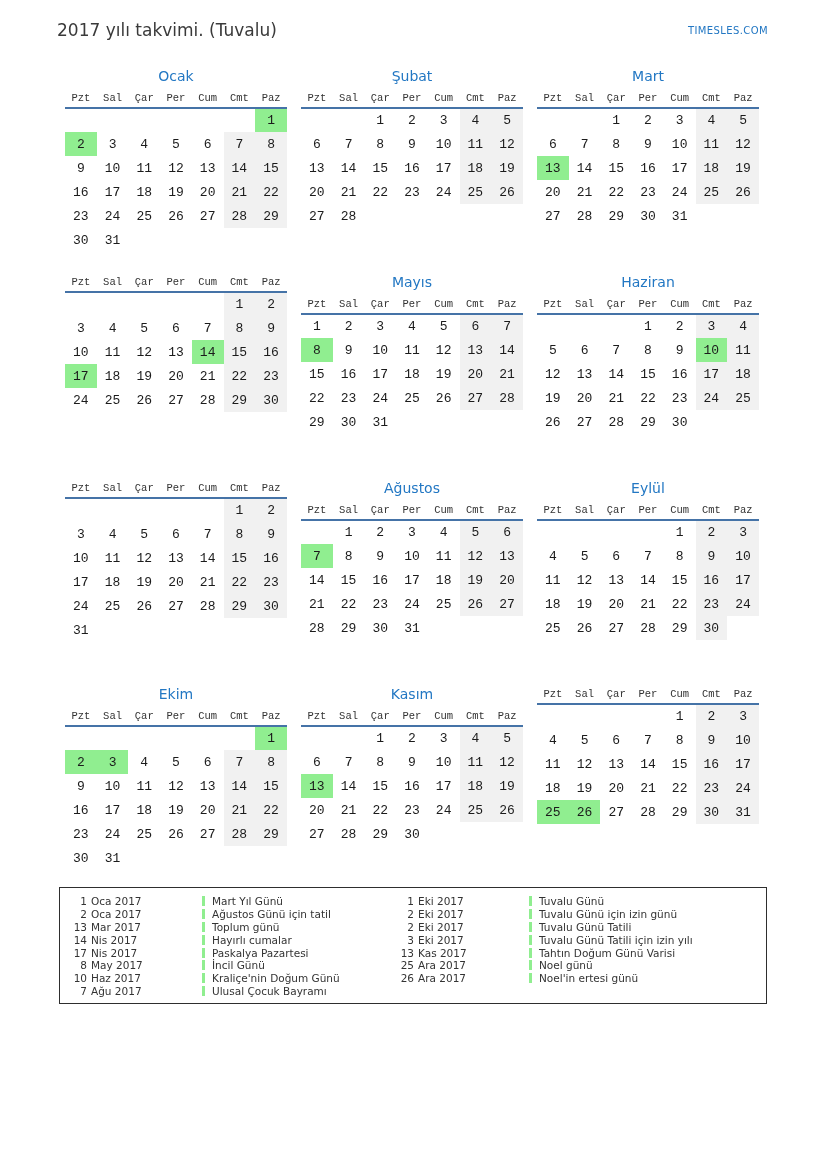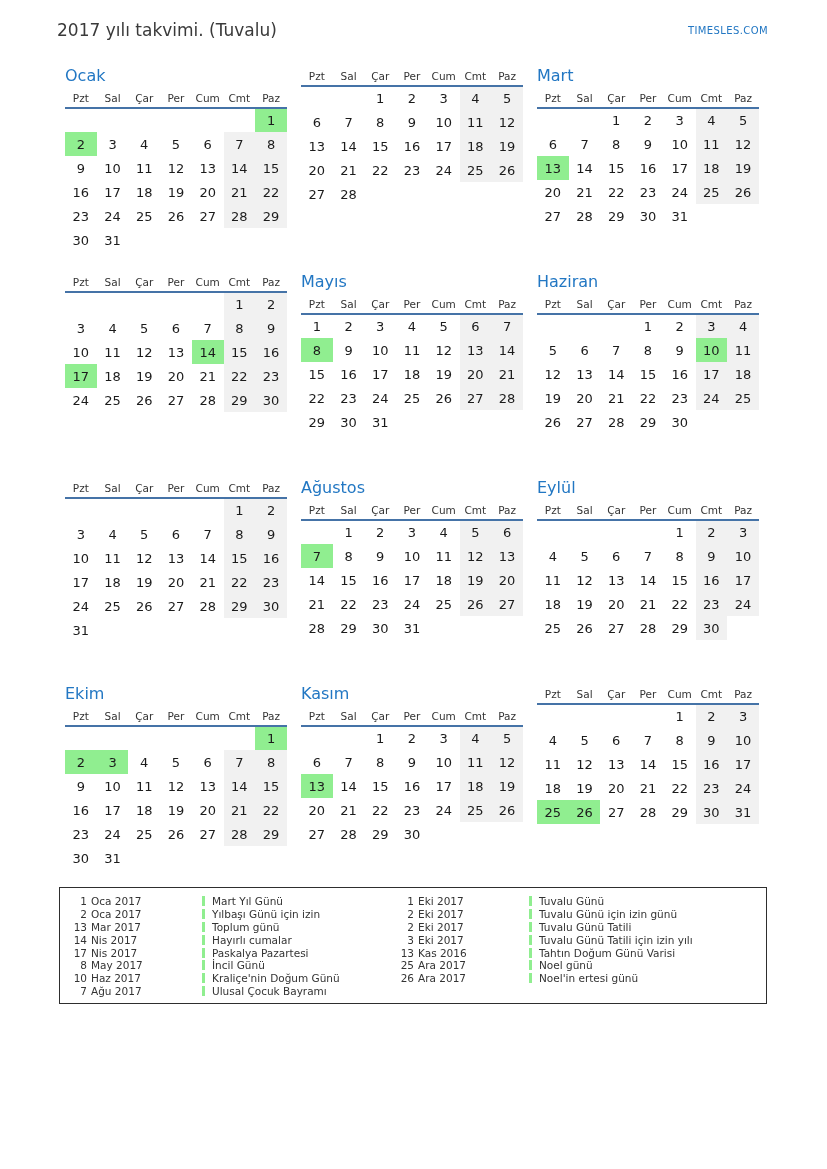--- a/index.html
+++ b/index.html
@@ -17,22 +17,22 @@
   .page{width:827px;height:1169px;position:relative;background:#fff;}
   .header{display:flex;justify-content:space-between;align-items:flex-start;padding:20px 59px 0 57px;}
   .page-title{font-size:17px;color:#3a3a3a;}
   .site-link{font-size:10px;letter-spacing:.4px;color:var(--accent);text-decoration:none;margin-top:5px;cursor:pointer;}
   .months-grid{
     margin:26px 0 0 65px;
     display:grid;grid-template-columns:repeat(3,222px);
     column-gap:14px;row-gap:16px;
   }
   .month{height:190px;}
-  .month-title{text-align:left;font-size:16px;color:var(--accent);height:22px;line-height:20px;cursor:pointer;}
-  table.cal{border-collapse:collapse;table-layout:fixed;width:222px;}
+  .month-title{text-align:center;font-size:14px;color:var(--accent);height:22px;line-height:20px;cursor:pointer;}
+  table.cal{border-collapse:collapse;table-layout:fixed;width:222px;font-family:Liberation Mono, monospace;}
   .cal th{
     font-weight:normal;font-size:10.5px;color:#333;height:20px;
     padding:0;vertical-align:middle;border-bottom:2px solid var(--rule);
   }
   .cal td{height:24px;padding:0;text-align:center;font-size:13px;color:#1b1b1b;}
   .cal td.weekend{background:var(--gray);}
   .cal td.holiday{background:var(--green);}
   .legend{
     margin:13px 0 0 59px;width:708px;border:1px solid #2e2e2e;
     padding:7px 0 6px 0;display:flex;background:#fff;
@@ -121,20 +121,21 @@
               <td></td>
               <td></td>
               <td></td>
               <td></td>
               <td></td>
             </tr>
           </tbody>
         </table>
       </div>
       <div class="month">
+        <div class="month-title">Şubat</div>
         <table class="cal">
           <thead>
             <tr>
               <th>Pzt</th>
               <th>Sal</th>
               <th>Çar</th>
               <th>Per</th>
               <th>Cum</th>
               <th>Cmt</th>
               <th>Paz</th>
@@ -845,21 +846,21 @@
           </span>
           <span class="lbar"></span>
           <span class="lname">Mart Yıl Günü</span>
         </div>
         <div class="lrow">
           <span class="ldate">
             <span class="lday">2</span>
             <span>Oca 2017</span>
           </span>
           <span class="lbar"></span>
-          <span class="lname">Yılbaşı Günü için izin</span>
+          <span class="lname">Ağustos Günü için tatil</span>
         </div>
         <div class="lrow">
           <span class="ldate">
             <span class="lday">13</span>
             <span>Mar 2017</span>
           </span>
           <span class="lbar"></span>
           <span class="lname">Toplum günü</span>
         </div>
         <div class="lrow">
@@ -932,21 +933,21 @@
           <span class="ldate">
             <span class="lday">3</span>
             <span>Eki 2017</span>
           </span>
           <span class="lbar"></span>
           <span class="lname">Tuvalu Günü Tatili için izin yılı</span>
         </div>
         <div class="lrow">
           <span class="ldate">
             <span class="lday">13</span>
-            <span>Kas 2016</span>
+            <span>Kas 2017</span>
           </span>
           <span class="lbar"></span>
           <span class="lname">Tahtın Doğum Günü Varisi</span>
         </div>
         <div class="lrow">
           <span class="ldate">
             <span class="lday">25</span>
             <span>Ara 2017</span>
           </span>
           <span class="lbar"></span>

